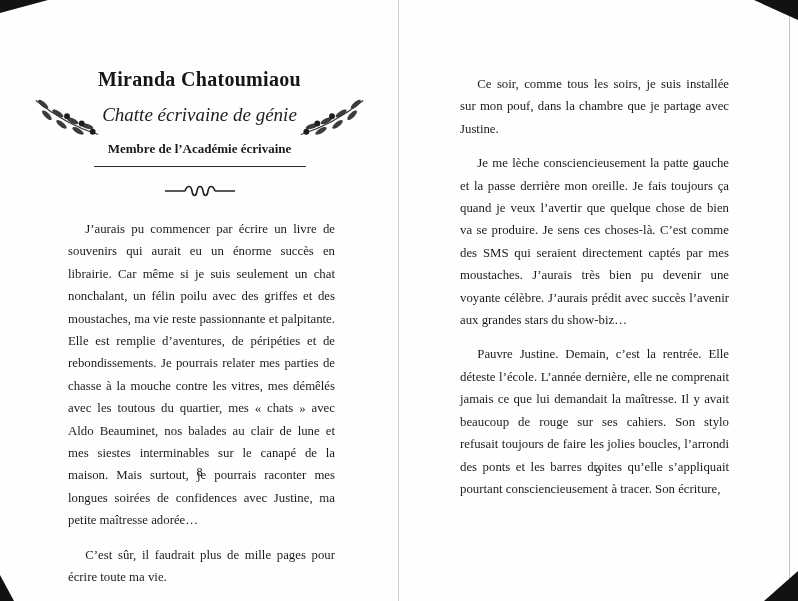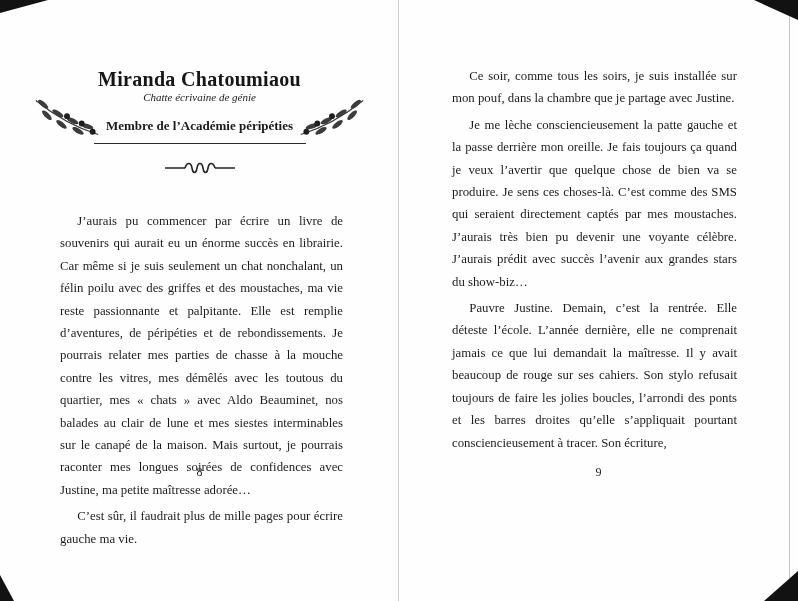--- a/index.html
+++ b/index.html
@@ -56,23 +56,23 @@
     text-align: center;
   }
   .chapter-title {
     margin: 0;
     font-size: 20px;
     font-weight: 700;
     letter-spacing: 0.3px;
     color: #161616;
   }
   .chapter-subtitle {
-    margin-top: 0;
+    margin-top: 13px;
     font-style: italic;
-    font-size: 11px;
+    font-size: 19px;
     color: #202020;
   }
   .chapter-affiliation {
     margin-top: 15px;
     font-size: 13px;
     font-weight: 700;
     color: #1a1a1a;
   }
   .affiliation-rule {
     width: 212px;
@@ -99,21 +99,21 @@
   .page-body {
     position: absolute;
   }
   .page-body-left {
     left: 56px; top: 206px; width: 291px;
   }
   .page-body-right {
     left: 49px; top: 61px; width: 293px;
   }
   .para {
-    margin: 4px;
+    margin: 12px;
     font-size: 12.8px;
     line-height: 22.4px;
     text-align: justify;
     text-indent: 1.35em;
     hyphens: auto;
     -webkit-hyphens: auto;
   }
 
   .page-number {
     position: absolute;
@@ -167,35 +167,35 @@
           <circle cx="8" cy="39" r="3.2"></circle>
           <circle cx="20" cy="30" r="3.2"></circle>
           <circle cx="36" cy="22" r="3.2"></circle>
         </g>
       </svg>
 
       <h1 class="chapter-title">Miranda Chatoumiaou</h1>
 
       <div class="chapter-subtitle">Chatte écrivaine de génie</div>
 
-      <div class="chapter-affiliation">Membre de l’Académie péripéties</div>
+      <div class="chapter-affiliation">Membre de l’Académie écrivaine</div>
 
       <div class="affiliation-rule"></div>
 
       <svg class="ornament" viewBox="0 0 70 14" xmlns="http://www.w3.org/2000/svg">
         <path d="M0 7 H20 M50 7 H70
                  M20 7 C22 1, 26 1, 27 7 C28 13, 31 13, 32 7
                  C33 1, 37 1, 38 7 C39 13, 42 13, 43 7
                  C44 1, 48 1, 50 7" fill="none" stroke="#222222" stroke-width="1.6"></path>
       </svg>
     </div>
 
     <div class="page-body page-body-left">
         <p class="para" lang="fr">J’aurais pu commencer par écrire un livre de souvenirs qui aurait eu un énorme succès en librairie. Car même si je suis seulement un chat nonchalant, un félin poilu avec des griffes et des moustaches, ma vie reste passionnante et palpitante. Elle est remplie d’aventures, de péripéties et de rebondissements. Je pourrais relater mes parties de chasse à la mouche contre les vitres, mes démêlés avec les toutous du quartier, mes « chats » avec Aldo Beauminet, nos balades au clair de lune et mes siestes interminables sur le canapé de la maison. Mais surtout, je pourrais raconter mes longues soirées de confidences avec Justine, ma petite maîtresse adorée…</p>
-        <p class="para" lang="fr">C’est sûr, il faudrait plus de mille pages pour écrire gauche ma vie.</p>
+        <p class="para" lang="fr">C’est sûr, il faudrait plus de mille pages pour écrire toute ma vie.</p>
       </div>
 
     <div class="page-number">8</div>
   </div>
 
   <div class="page page-right">
     <div class="page-body page-body-right">
         <p class="para" lang="fr">Ce soir, comme tous les soirs, je suis installée sur mon pouf, dans la chambre que je partage avec Justine.</p>
         <p class="para" lang="fr">Je me lèche consciencieusement la patte gauche et la passe derrière mon oreille. Je fais toujours ça quand je veux l’avertir que quelque chose de bien va se produire. Je sens ces choses-là. C’est comme des SMS qui seraient directement captés par mes moustaches. J’aurais très bien pu devenir une voyante célèbre. J’aurais prédit avec succès l’avenir aux grandes stars du show-biz…</p>
         <p class="para" lang="fr">Pauvre Justine. Demain, c’est la rentrée. Elle déteste l’école. L’année dernière, elle ne comprenait jamais ce que lui demandait la maîtresse. Il y avait beaucoup de rouge sur ses cahiers. Son stylo refusait toujours de faire les jolies boucles, l’arrondi des ponts et les barres droites qu’elle s’appliquait pourtant consciencieusement à tracer. Son écriture,</p>

